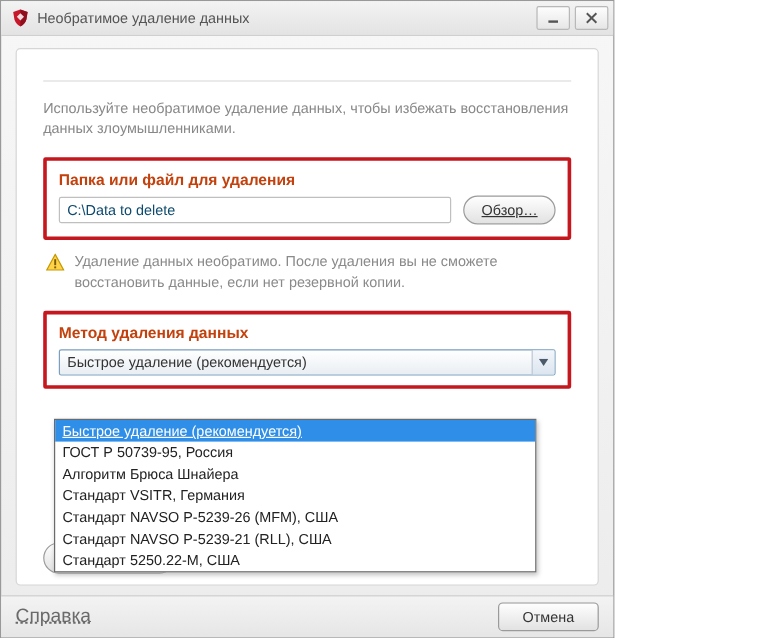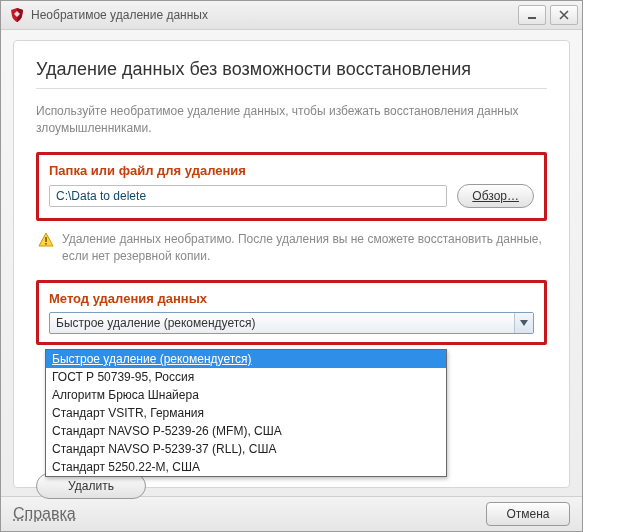--- a/index.html
+++ b/index.html
@@ -1,16 +1,16 @@
 <!DOCTYPE html>
 <html><head>
 <meta charset="utf-8">
 <style>
   html,body{margin:0;padding:0;font-family:"Segoe UI",Tahoma,Arial,sans-serif;font-size:12px;color:#333;background:#fff}
-  .window{width:583px;height:532px;border:1px solid #999;box-sizing:border-box;background:linear-gradient(#f7f7f7,#ececec);display:flex;flex-direction:column;position:relative}
+  .window{width:512px;height:532px;border:1px solid #999;box-sizing:border-box;background:linear-gradient(#f7f7f7,#ececec);display:flex;flex-direction:column;position:relative}
   .titlebar{height:28px;display:flex;align-items:center;padding:0 4px 0 8px;background:linear-gradient(#f3f3f3,#e3e3e3);border-bottom:1px solid #cfcfcf}
   .titlebar .app-icon{width:16px;height:16px;margin-right:6px;display:flex;align-items:center;justify-content:center}
   .titlebar .title{flex:1;color:#555;font-size:12px}
   .winbtns{display:flex;gap:4px}
   .winbtn{width:26px;height:18px;border:1px solid #b8b8b8;border-radius:2px;background:linear-gradient(#fdfdfd,#e6e6e6);display:flex;align-items:center;justify-content:center;color:#555;font-size:11px}
   .content{flex:1;padding:10px 12px 0 12px}
   .panel{background:#fff;border:1px solid #d6d6d6;border-radius:4px;padding:18px 22px 18px 22px;height:448px;box-sizing:border-box;position:relative}
   h1.page-title{font-size:18px;font-weight:normal;color:#333;margin:0 0 6px 0}
   .sep{height:1px;background:#ddd;margin:8px 0 14px 0}
   .intro{color:#888;font-size:12px;line-height:1.45;margin-bottom:14px}
@@ -59,21 +59,20 @@
         <svg width="10" height="10" viewBox="0 0 10 10">
             <path d="M1 1 L9 9 M9 1 L1 9" stroke="#555" stroke-width="1.6"></path>
           </svg>
       </div>
     </div>
   </div>
 
   <div class="content">
     <div class="panel">
 
-      <h1 class="page-title">Удаление данных без возможности восстановления</h1>
       <div class="sep"></div>
       <div class="intro">Используйте необратимое удаление данных, чтобы избежать восстановления данных злоумышленниками.</div>
 
       <div class="redbox">
         <div class="section-head">Папка или файл для удаления</div>
         <div class="path-row">
           <input type="text" class="path-input" value="C:\Data to delete" style="">
           <button class="btn">
               <span class="btn-u">Обзор…</span>
             </button>
@@ -109,21 +108,21 @@
           </span>
         </div>
       </div>
 
       <div class="dropdown">
         <div class="opt selected">Быстрое удаление (рекомендуется)</div>
         <div class="opt">ГОСТ Р 50739-95, Россия</div>
         <div class="opt">Алгоритм Брюса Шнайера</div>
         <div class="opt">Стандарт VSITR, Германия</div>
         <div class="opt">Стандарт NAVSO P-5239-26 (MFM), США</div>
-        <div class="opt">Стандарт NAVSO P-5239-37 (RLL), США</div>
+        <div class="opt">Стандарт NAVSO P-5239-21 (RLL), США</div>
         <div class="opt">Стандарт 5250.22-M, США</div>
       </div>
 
       <div class="delete-row">
         <button class="btn btn-wide">Удалить</button>
       </div>
 
     </div>
   </div>
 

